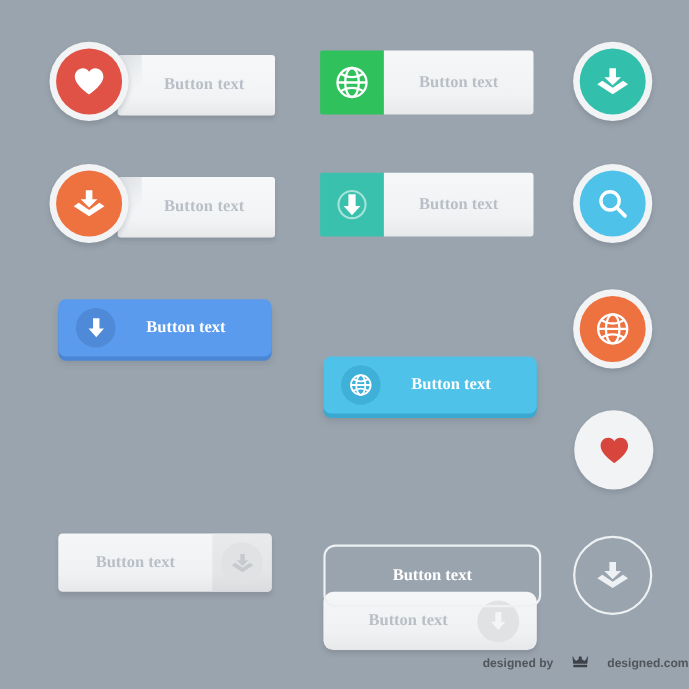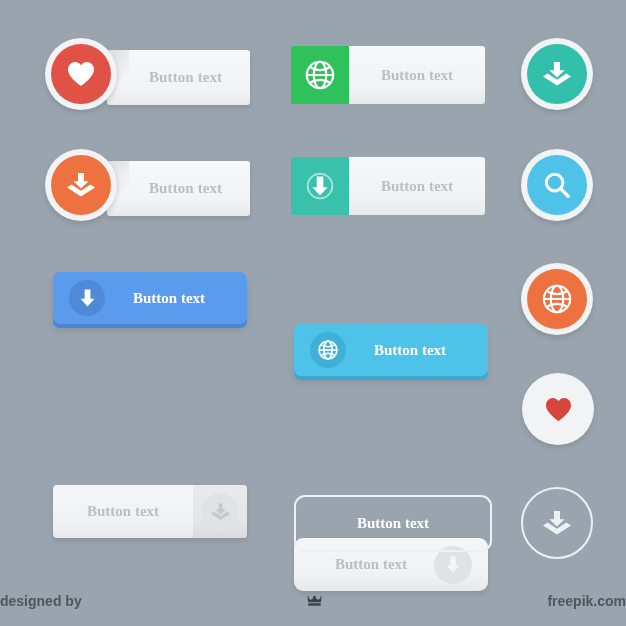--- a/index.html
+++ b/index.html
@@ -138,22 +138,22 @@
   .circ-in{
     width:60px;height:60px;border-radius:50%;
     display:flex;align-items:center;justify-content:center;
   }
   .circ.plainwhite{background:#f2f3f4;box-shadow:0 3px 5px rgba(70,80,90,.20);}
   .circ.outlined{border:2px solid #eef1f3;box-sizing:border-box;}
 
   
   .footer{
     position:absolute;left:0;right:0;bottom:17px;
-    display:flex;align-items:center;justify-content:space-between;gap:17px;
-    font-size:14px;color:#50565c;font-weight:bold;
+    display:flex;align-items:center;justify-content:flex-end;gap:17px;
+    font-size:11px;color:#50565c;font-weight:bold;
   }
   .crown{display:inline-flex;align-items:center;}
   svg{display:block;}
 </style>
 </head>
 <body style="background: rgb(154, 164, 174);">
 
 <div class="canvas">
 
   <div class="cell badge-panel" style="left:45px;top:38px;">
@@ -323,16 +323,16 @@
   </div>
 
   <div class="footer">
     <span>designed by</span>
     <span class="crown">
       <svg width="15" height="13" viewBox="0 0 16 14" aria-hidden="true">
         <path fill="#3c4248" d="M8 0.7 C8.9 0.7 9.6 1.4 9.6 2.3 C9.6 2.7 9.5 3 9.3 3.3 L12.1 5.3 L14.4 2.9 C14.3 2.7 14.3 2.5 14.3 2.3 C14.3 1.6 14.9 1 15.6 1 L15.6 1 C15.6 1 15.6 1 15.6 1 L14.9 7.9 L1.1 7.9 L0.4 1 C1.1 1 1.7 1.6 1.7 2.3 C1.7 2.5 1.7 2.7 1.6 2.9 L3.9 5.3 L6.7 3.3 C6.5 3 6.4 2.7 6.4 2.3 C6.4 1.4 7.1 0.7 8 0.7 Z"></path>
         <rect x="1.2" y="9" width="13.6" height="2.5" rx="0.6" fill="#3c4248"></rect>
       </svg>
     </span>
-    <span>freepik.com</span>
+    <span>designed.com</span>
   </div>
 
 </div>
 
 </body></html>

